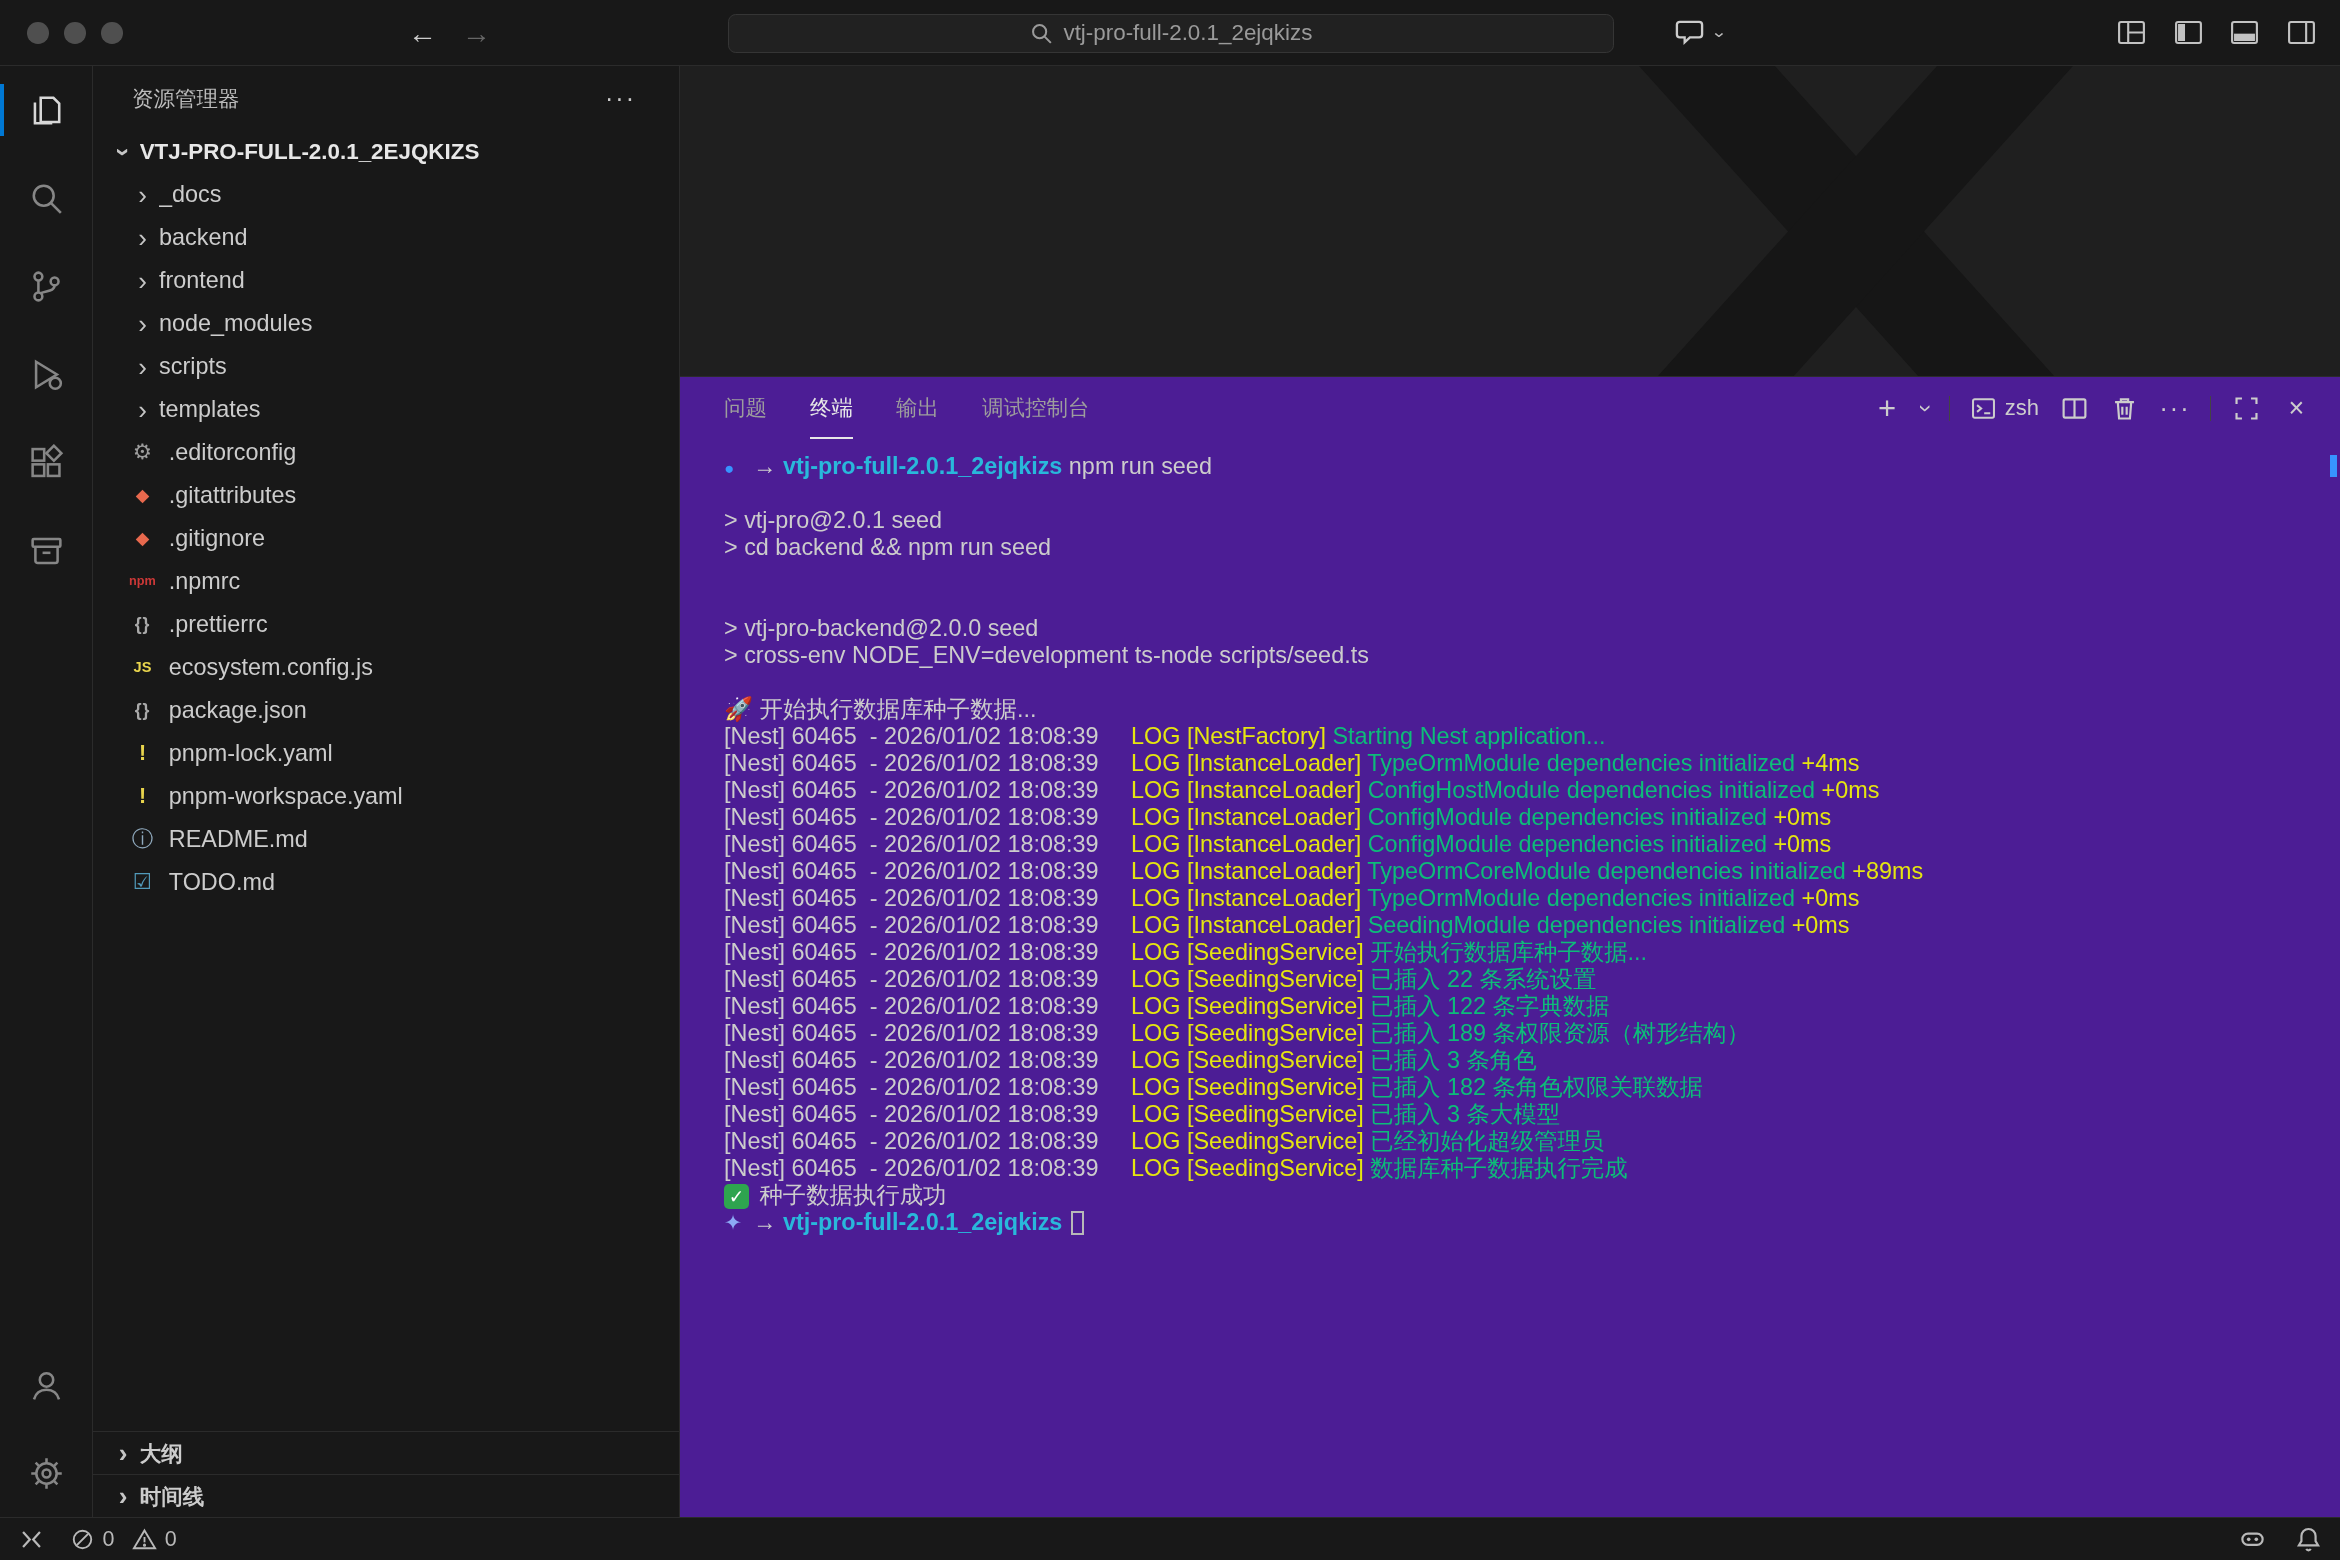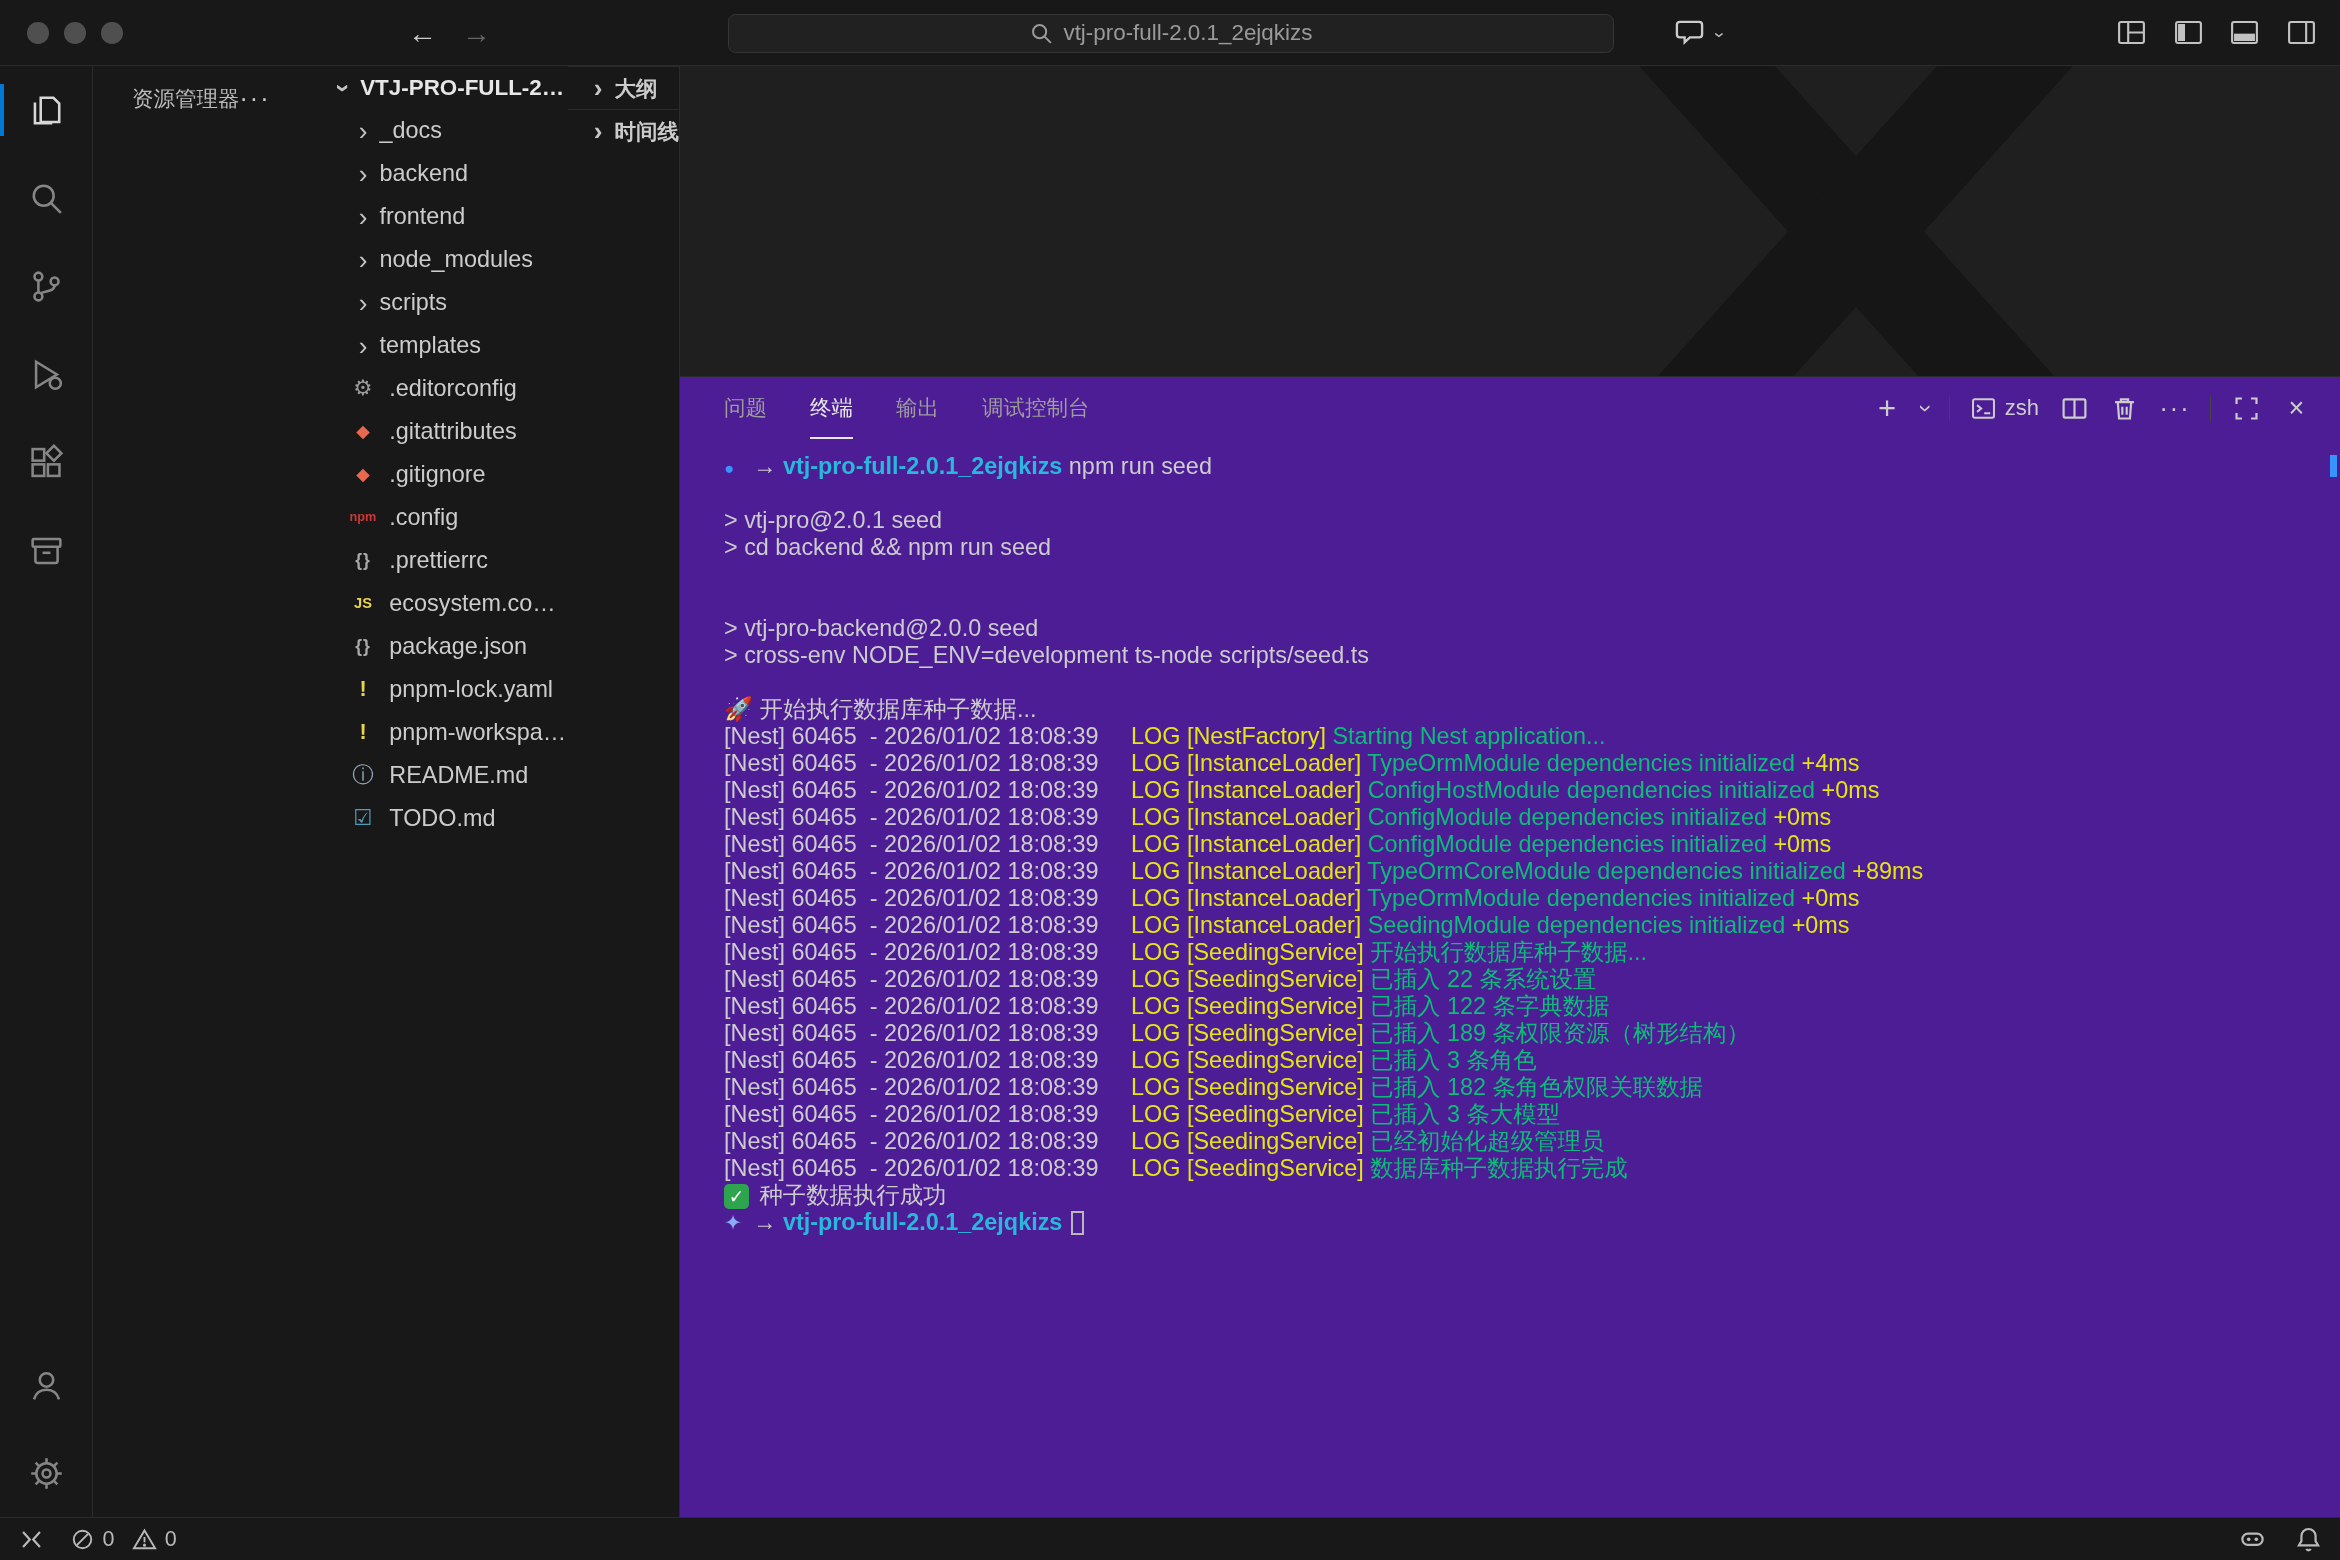--- a/index.html
+++ b/index.html
@@ -34,21 +34,21 @@
   .body { flex:1; display:flex; min-height:0; }
 
   
   .activitybar { width:93px; background:#181818; border-right:1px solid #2b2b2b; display:flex; flex-direction:column; align-items:stretch; flex:none; }
   .ab-item { height:88px; display:flex; align-items:center; justify-content:center; color:#868686; position:relative; }
   .ab-item.active { color:#d7d7d7; }
   .ab-item.active::before { content:""; position:absolute; left:0; top:17.6px; bottom:17.6px; width:3.9px; background:#0078d4; }
   .ab-spacer { flex:1; }
 
   
-  .sidebar { width:587px; background:#181818; border-right:1px solid #2b2b2b; display:flex; flex-direction:row; flex:none; }
+  .sidebar { width:587px; background:#181818; border-right:1px solid #2b2b2b; display:flex; flex-direction:column; flex:none; }
   .sb-header { height:64px; display:flex; align-items:center; padding:0 43px 0 39px; color:#bbbbbb; font-size:21.5px; flex:none; }
   .sb-actions { margin-left:auto; color:#cccccc; font-size:25px; letter-spacing:2px; }
   .tree { flex:1; overflow:hidden; }
   .trow { height:43px; display:flex; align-items:center; padding-left:33px; font-size:23.4px; color:#cccccc; white-space:nowrap; }
   .trow.root { padding-left:13.7px; font-weight:700; color:#e7e7e7; font-size:22.4px; }
   .chev { width:33px; flex:none; color:#c5c5c5; font-size:26px; line-height:1; text-align:center; }
   .chev.down { transform:rotate(90deg); }
   .ficon { width:33px; flex:none; text-align:center; margin-right:9.8px; font-size:21.5px; line-height:1; }
   .ic-gear   { color:#9d9d9d; }
   .ic-git    { color:#e8694e; font-size:17.6px; }
@@ -271,21 +271,21 @@
           <div class="trow">
             <span class="ficon ic-git">◆</span>
             <span class="tlabel">.gitattributes</span>
           </div>
           <div class="trow">
             <span class="ficon ic-git">◆</span>
             <span class="tlabel">.gitignore</span>
           </div>
           <div class="trow">
             <span class="ficon ic-npm">npm</span>
-            <span class="tlabel">.config</span>
+            <span class="tlabel">.npmrc</span>
           </div>
           <div class="trow">
             <span class="ficon ic-braces">{}</span>
             <span class="tlabel">.prettierrc</span>
           </div>
           <div class="trow">
             <span class="ficon ic-js">JS</span>
             <span class="tlabel">ecosystem.config.js</span>
           </div>
           <div class="trow">

